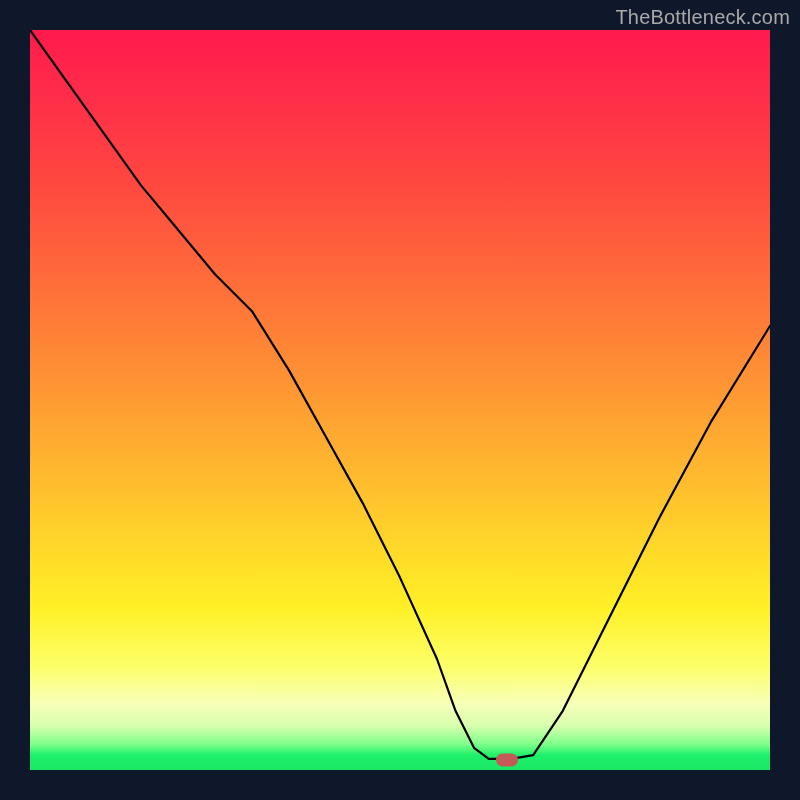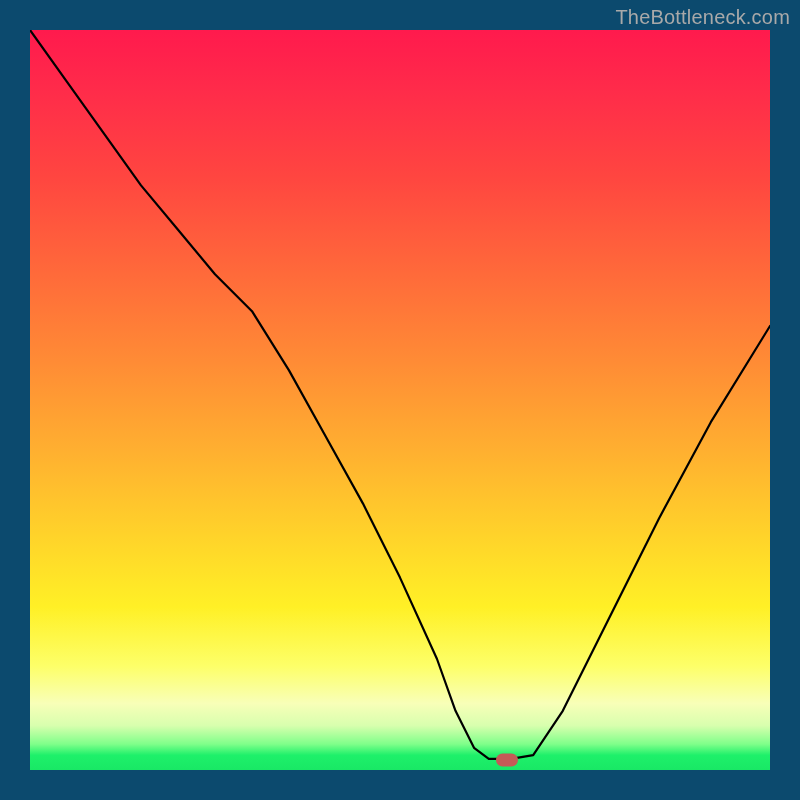--- a/index.html
+++ b/index.html
@@ -8,21 +8,21 @@
     width: 800px;
     height: 800px;
     background: #000;
     overflow: hidden;
     font-family: Arial, Helvetica, sans-serif;
   }
   .frame {
     position: relative;
     width: 800px;
     height: 800px;
-    background: #0c4a6e;
+    background: #0f172a;
     text-align: center;
   }
   .plot-area {
     position: absolute;
     left: 30px;
     top: 30px;
     width: 740px;
     height: 740px;
     overflow: hidden;
   }

